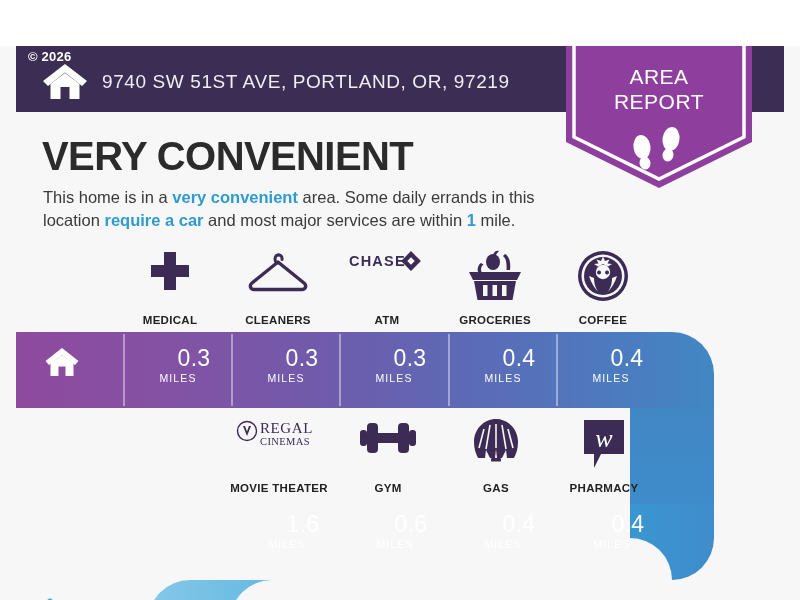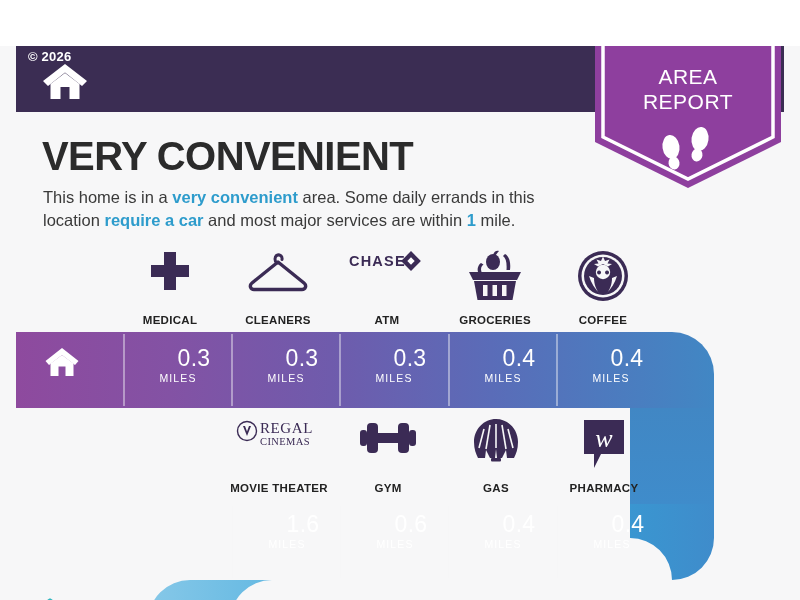--- a/index.html
+++ b/index.html
@@ -32,21 +32,21 @@
     width: 46px; height: 38px;
   }
   .address {
     position: absolute; left: 86px; top: 25px;
     color: #f0edf4; font-size: 19px; letter-spacing: .6px;
     white-space: nowrap;
   }
 
   
   .badge {
-    position: absolute; left: 595px; top: 0;
+    position: absolute; left: 566px; top: 0;
     width: 186px; height: 142px;
   }
   .badge svg { display: block; }
   .badge-text {
     position: absolute; left: 0; top: 18px; width: 186px;
     text-align: center; color: #ffffff;
     font-size: 21px; font-weight: 400; line-height: 25px;
     letter-spacing: .5px;
   }
 
@@ -114,20 +114,21 @@
 <div id="page">
 
   <div class="header">
     <div class="copyright">© 2026</div>
     <div class="home-icon-hdr">
       <svg viewBox="0 0 46 38" width="46" height="38">
         <path fill="#ffffff" d="M23 2 L45 19 L40 24 L23 10.5 L6 24 L1 19 Z"></path>
         <path fill="#ffffff" d="M8.5 22 L23 11 L37.5 22 L37.5 37 L27.5 37 L27.5 25 L18.5 25 L18.5 37 L8.5 37 Z"></path>
       </svg>
     </div>
+    <div class="address">9740 SW 51ST AVE, PORTLAND, OR, 97219</div>
   </div>
 
   <div class="badge">
     <svg width="186" height="142" viewBox="0 0 186 142">
       <path d="M0 0 H186 V96 L93 142 L0 96 Z" fill="#8e3f9e"></path>
       <path d="M8 0 V91 L93 133 L178 91 V0" fill="none" stroke="#ffffff" stroke-width="3.5"></path>
 
       <g fill="#ffffff">
         <ellipse cx="76" cy="101" rx="8.5" ry="12" transform="rotate(-8 76 101)"></ellipse>
         <ellipse cx="79" cy="117" rx="5.5" ry="6.5" transform="rotate(-8 79 117)"></ellipse>

